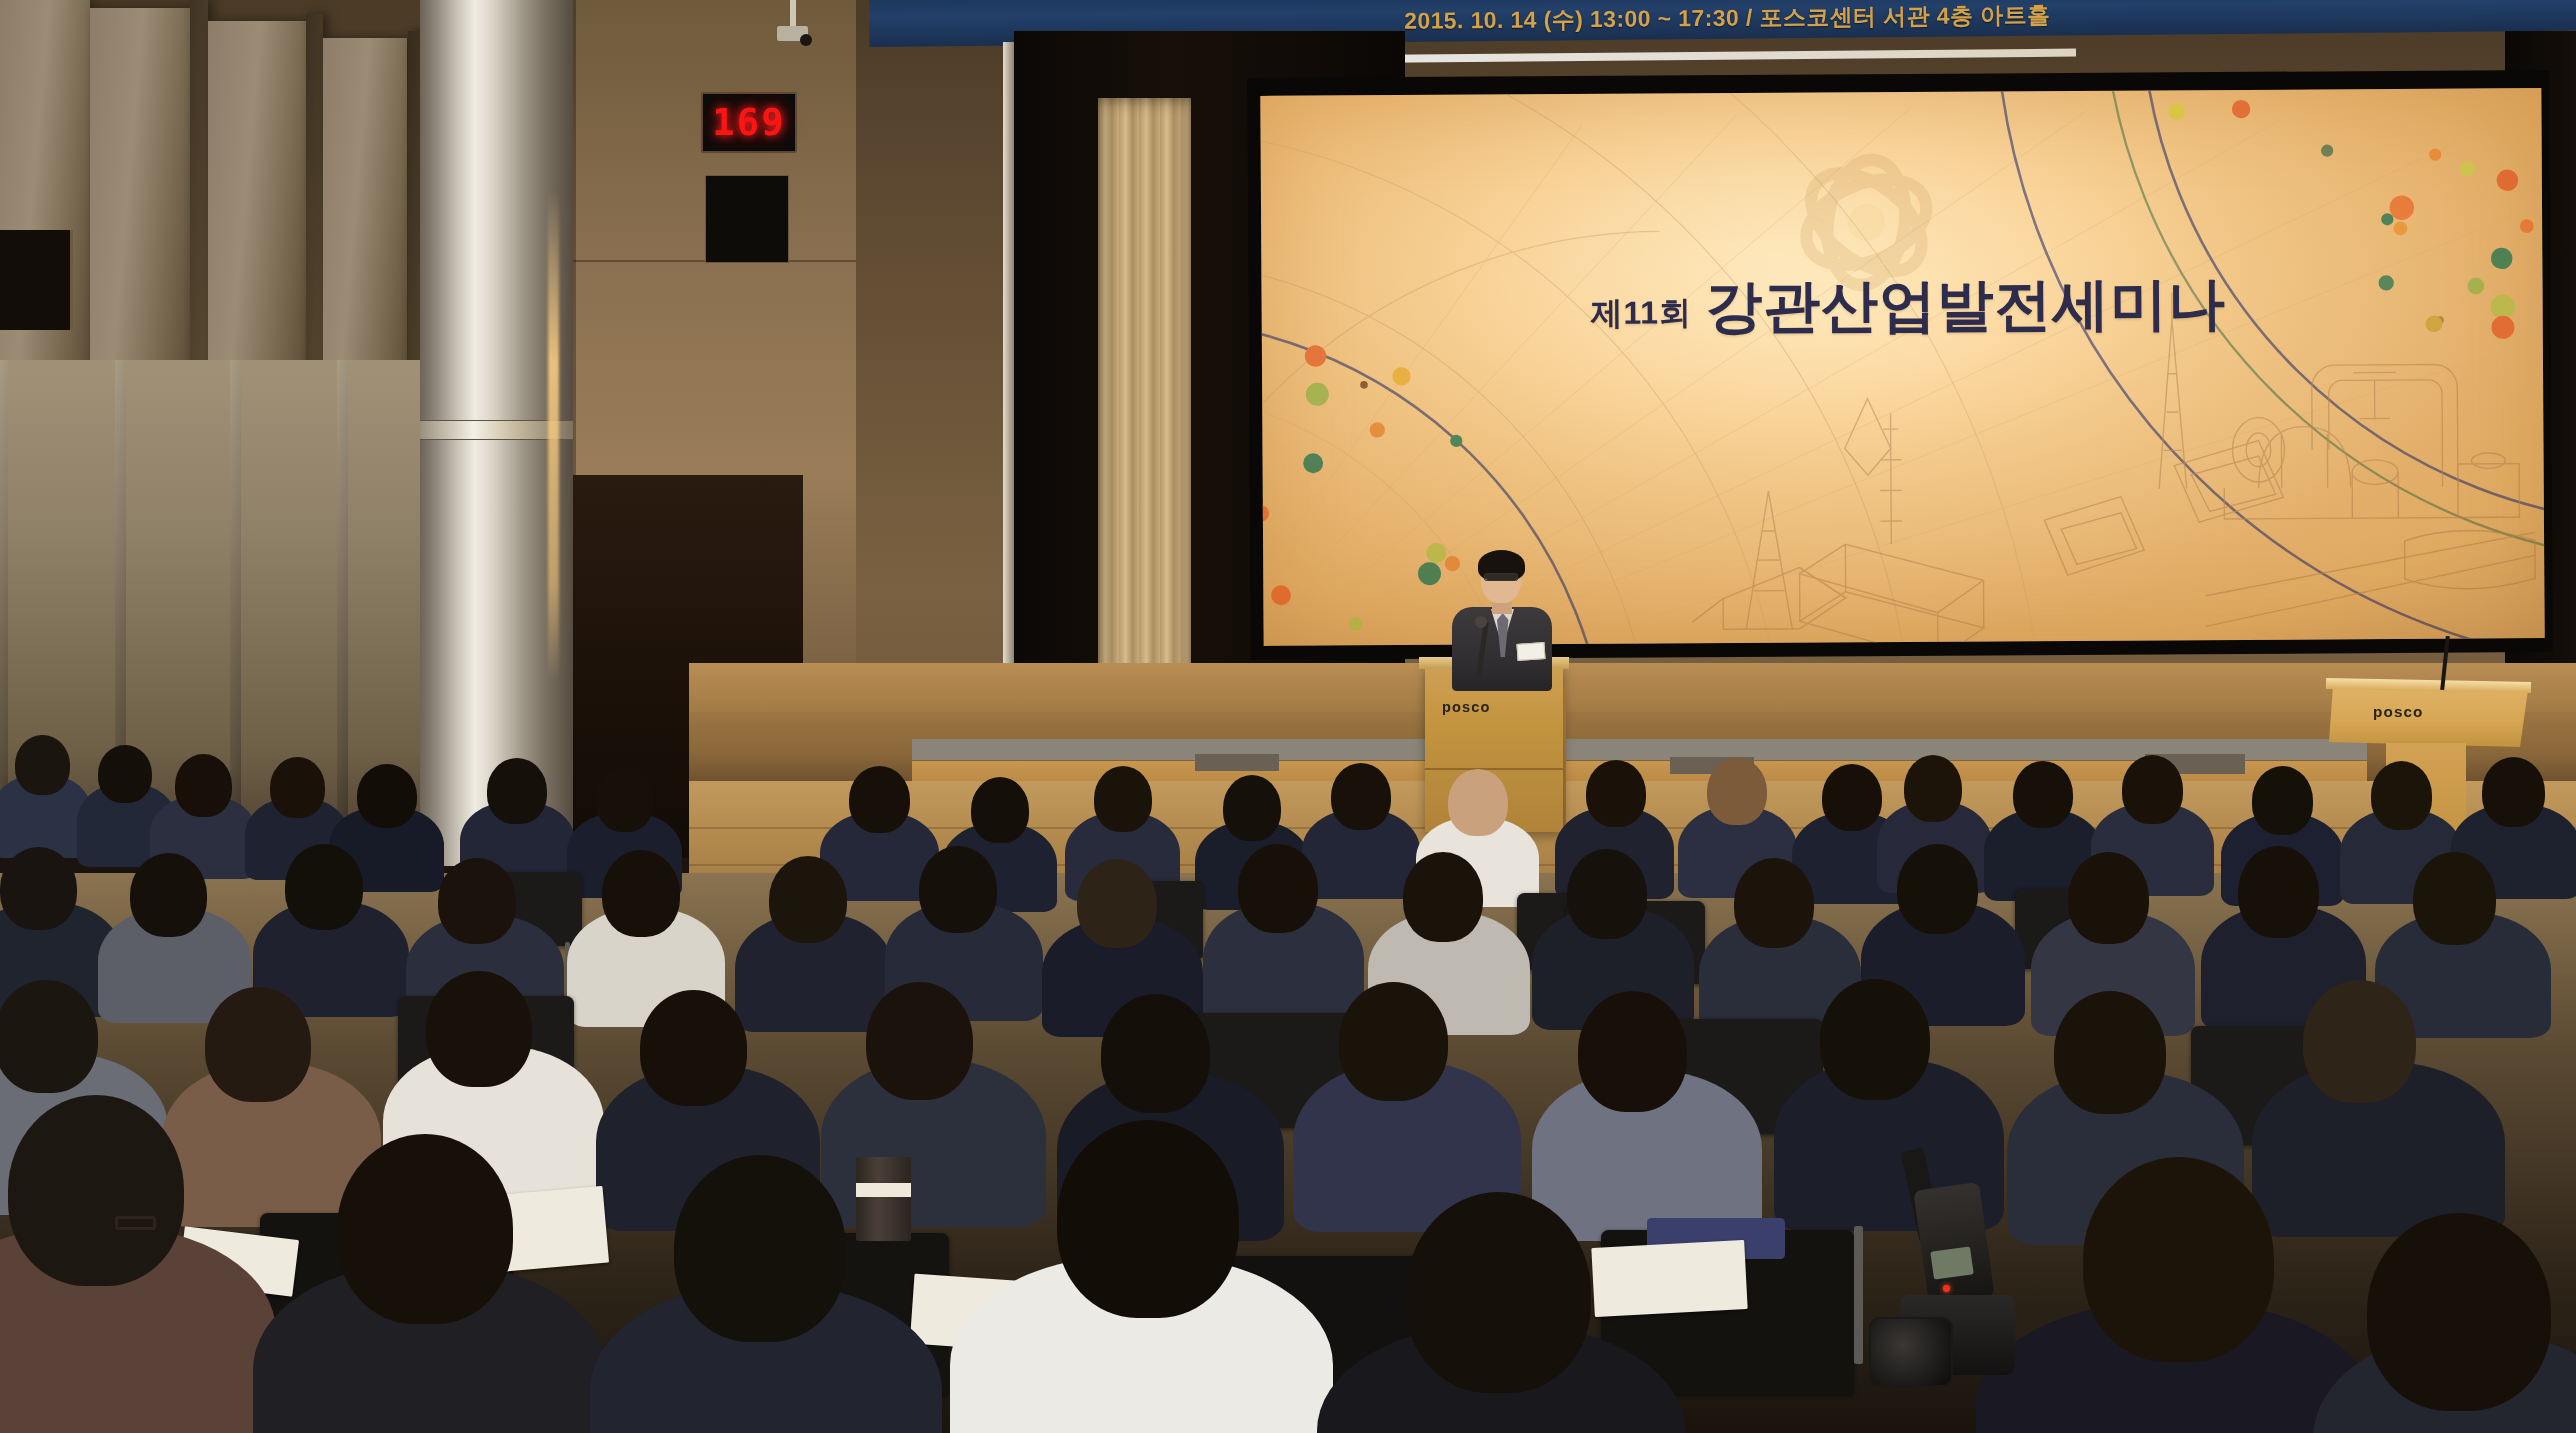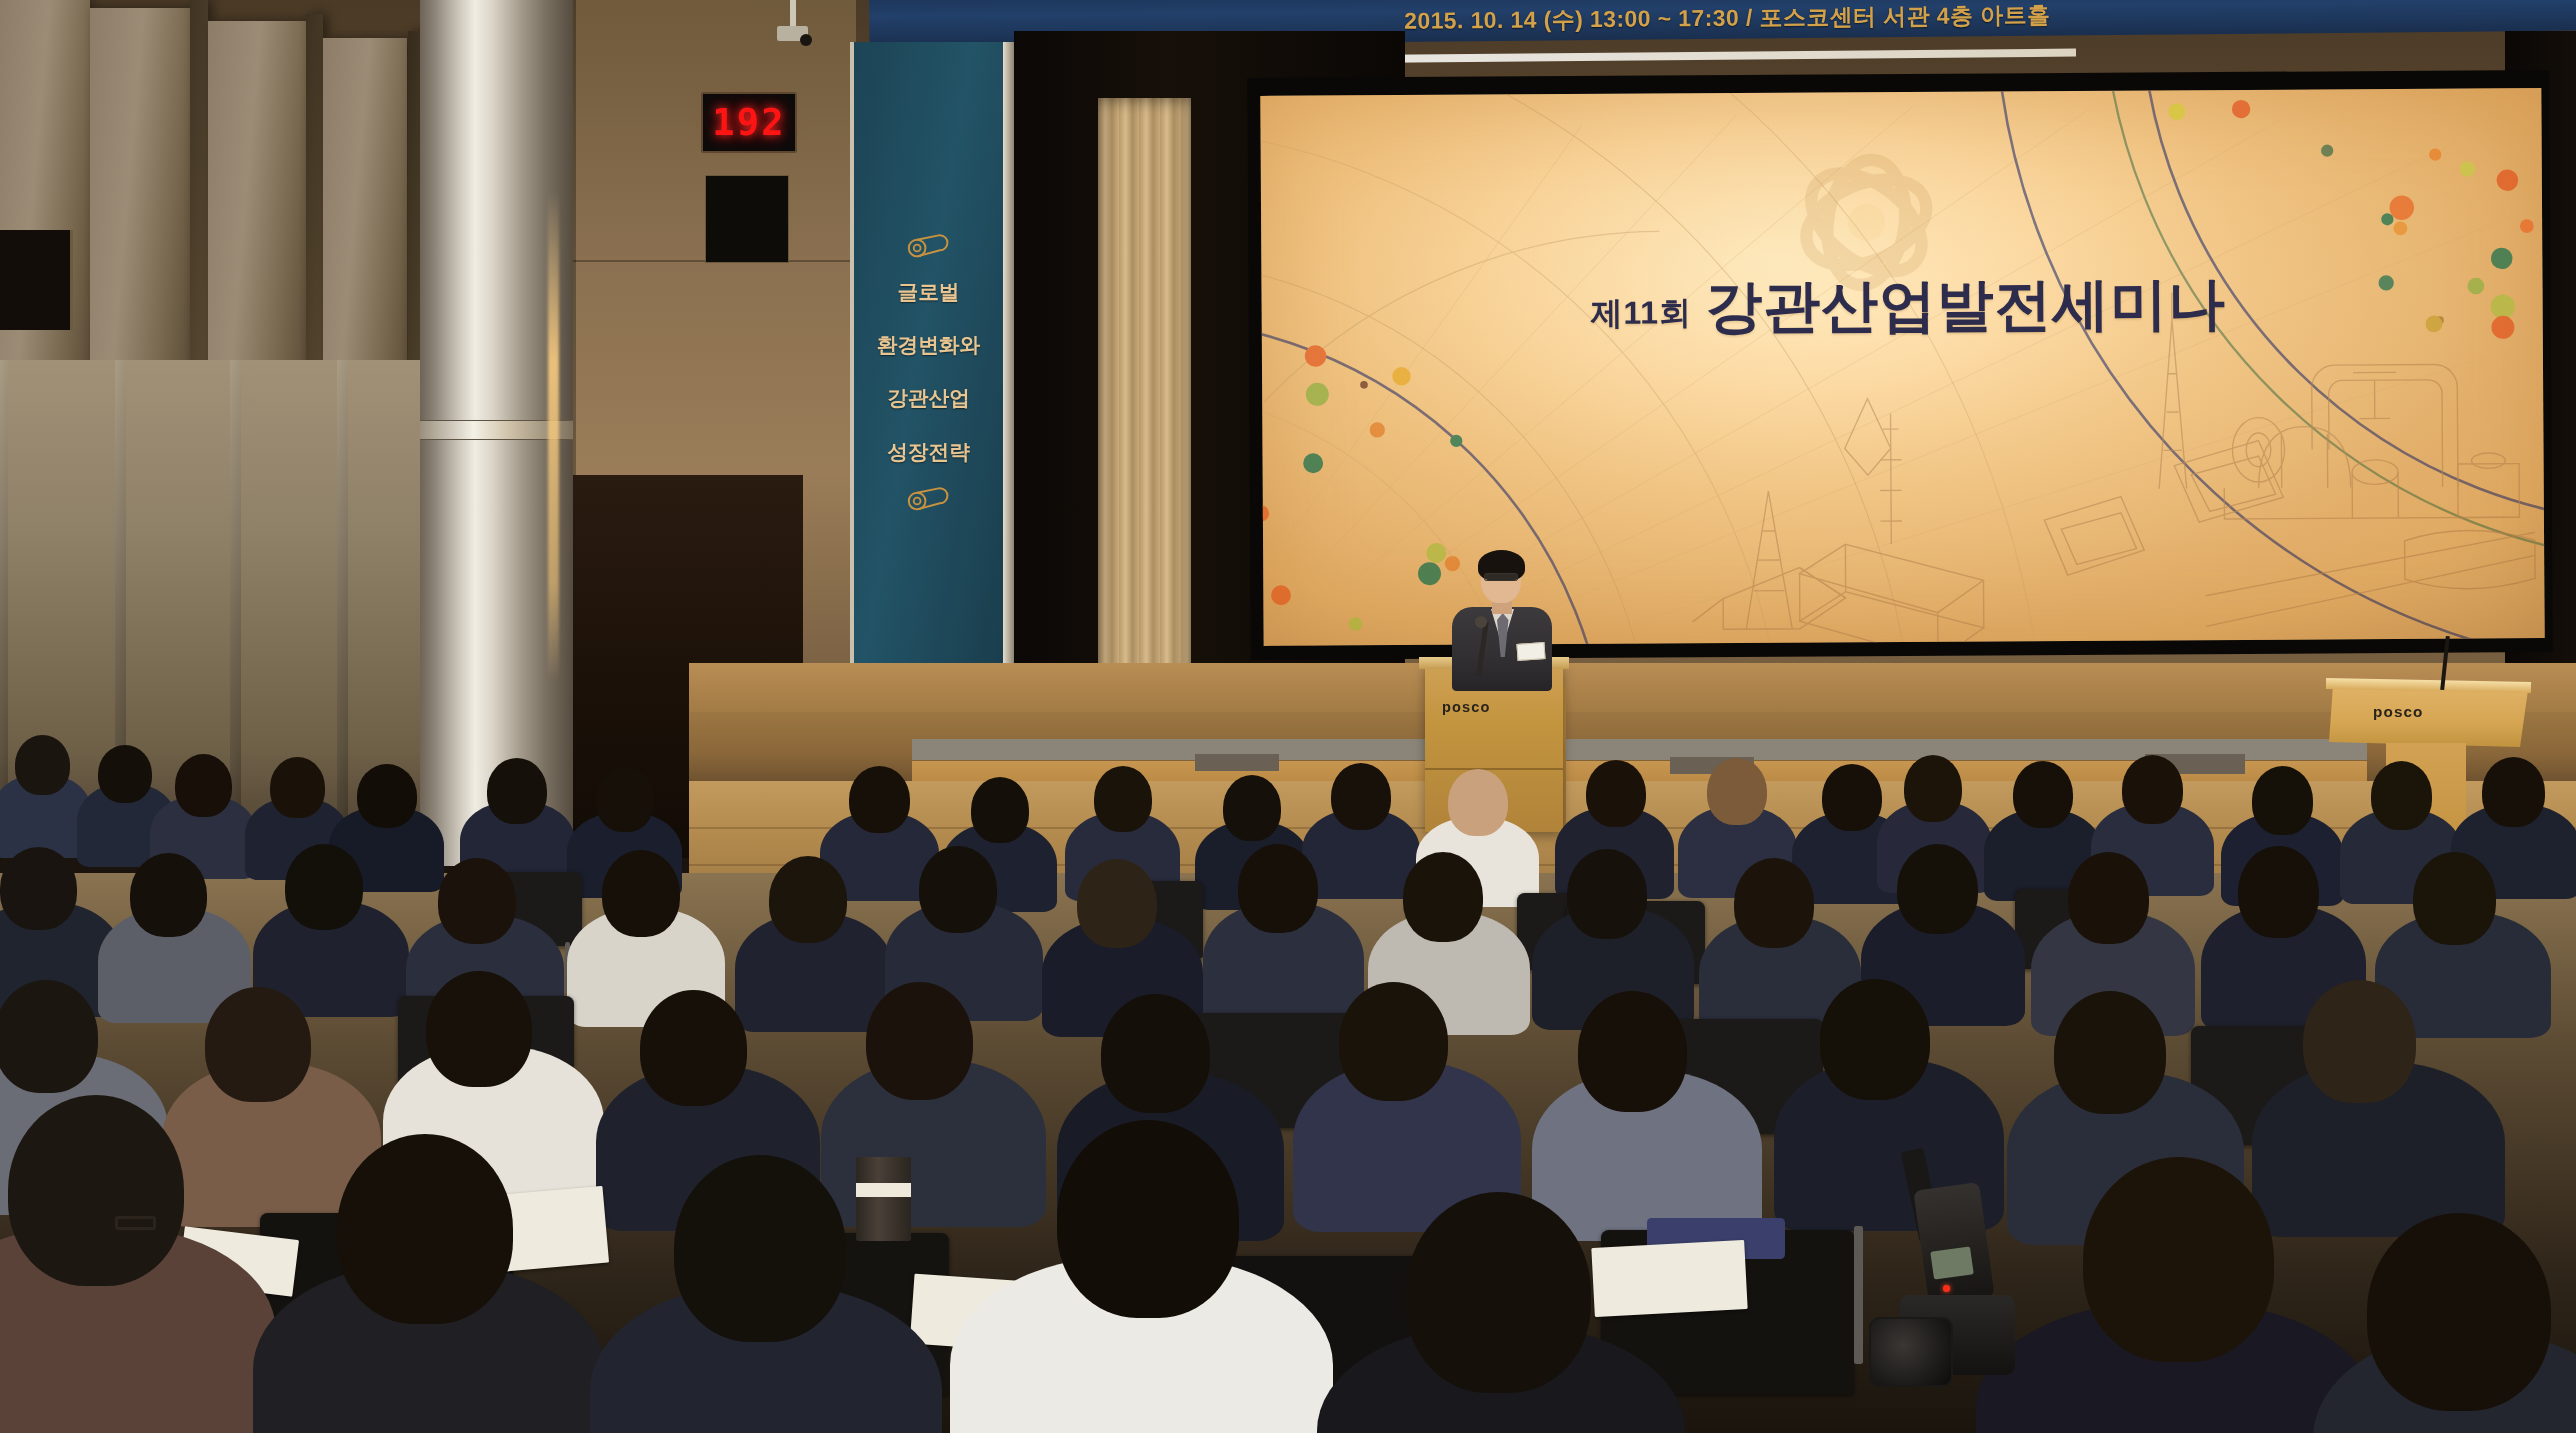--- a/index.html
+++ b/index.html
@@ -374,57 +374,41 @@
   <div class="wall-lower-fin" style="left:230px; top:360px; width:10.7px;  height:490px;"></div>
   <div class="wall-lower-fin" style="left:337px; top:360px; width:10.7px;  height:490px;"></div>
   <div class="wall-lower-fin" style="left:429px; top:360px; width:10.7px;  height:490px;"></div>
 
   <div class="wall-right-slab"></div>
   <div class="wall-seam" style="left:573px; top:260px; width:283px; height:2.3px;"></div>
   <div class="wall-seam" style="left:573px; top:0px;   width:3.1px;   height:858px;"></div>
   <div class="door-recess"></div>
 
   <div class="clock-housing">
-    <span class="clock-digits">192</span>
+    <span class="clock-digits">169</span>
   </div>
   <div class="speaker-box"></div>
 
   <div class="ceiling-cam-arm"></div>
   <div class="ceiling-cam-body"></div>
   <div class="ceiling-cam-lens"></div>
 
   <div class="column"></div>
   <div class="column-band"></div>
   <div class="column-hilite"></div>
 
   <div class="top-banner">
     <span class="top-banner-text">2015. 10. 14 (수) 13:00 ~ 17:30 / 포스코센터 서관 4층 아트홀</span>
   </div>
   <div class="banner-underline"></div>
 
   <div class="curtain-black"></div>
   <div class="curtain-cream"></div>
   <div class="curtain-right-black"></div>
 
-  <div class="v-banner">
-    <svg class="pipe-icon" viewBox="0 0 62 34">
-      <ellipse cx="16" cy="21" rx="11" ry="11" fill="none" stroke="#c8923f" stroke-width="2.6"></ellipse>
-      <ellipse cx="16" cy="21" rx="4.5" ry="4.5" fill="none" stroke="#c8923f" stroke-width="2.4"></ellipse>
-      <path d="M16 10 L46 4 A10 10 0 0 1 46 24 L16 32" fill="none" stroke="#c8923f" stroke-width="2.6"></path>
-    </svg>
-    <div class="v-banner-text">글로벌</div>
-    <div class="v-banner-text">환경변화와</div>
-    <div class="v-banner-text">강관산업</div>
-    <div class="v-banner-text">성장전략</div>
-    <svg class="pipe-icon" viewBox="0 0 62 34">
-      <ellipse cx="16" cy="21" rx="11" ry="11" fill="none" stroke="#c8923f" stroke-width="2.6"></ellipse>
-      <ellipse cx="16" cy="21" rx="4.5" ry="4.5" fill="none" stroke="#c8923f" stroke-width="2.4"></ellipse>
-      <path d="M16 10 L46 4 A10 10 0 0 1 46 24 L16 32" fill="none" stroke="#c8923f" stroke-width="2.6"></path>
-    </svg>
-  </div>
   <div class="v-banner-edge"></div>
 
   <div class="screen-frame"></div>
   <div class="screen">
 
     <svg class="scr-svg" viewBox="0 0 1672 718" preserveAspectRatio="none">
 
       <g stroke="#e0b271" stroke-width="1.2" fill="none" opacity=".45">
         <path d="M-200 900 L420 40"></path>
           <path d="M-200 900 L620 30"></path>

